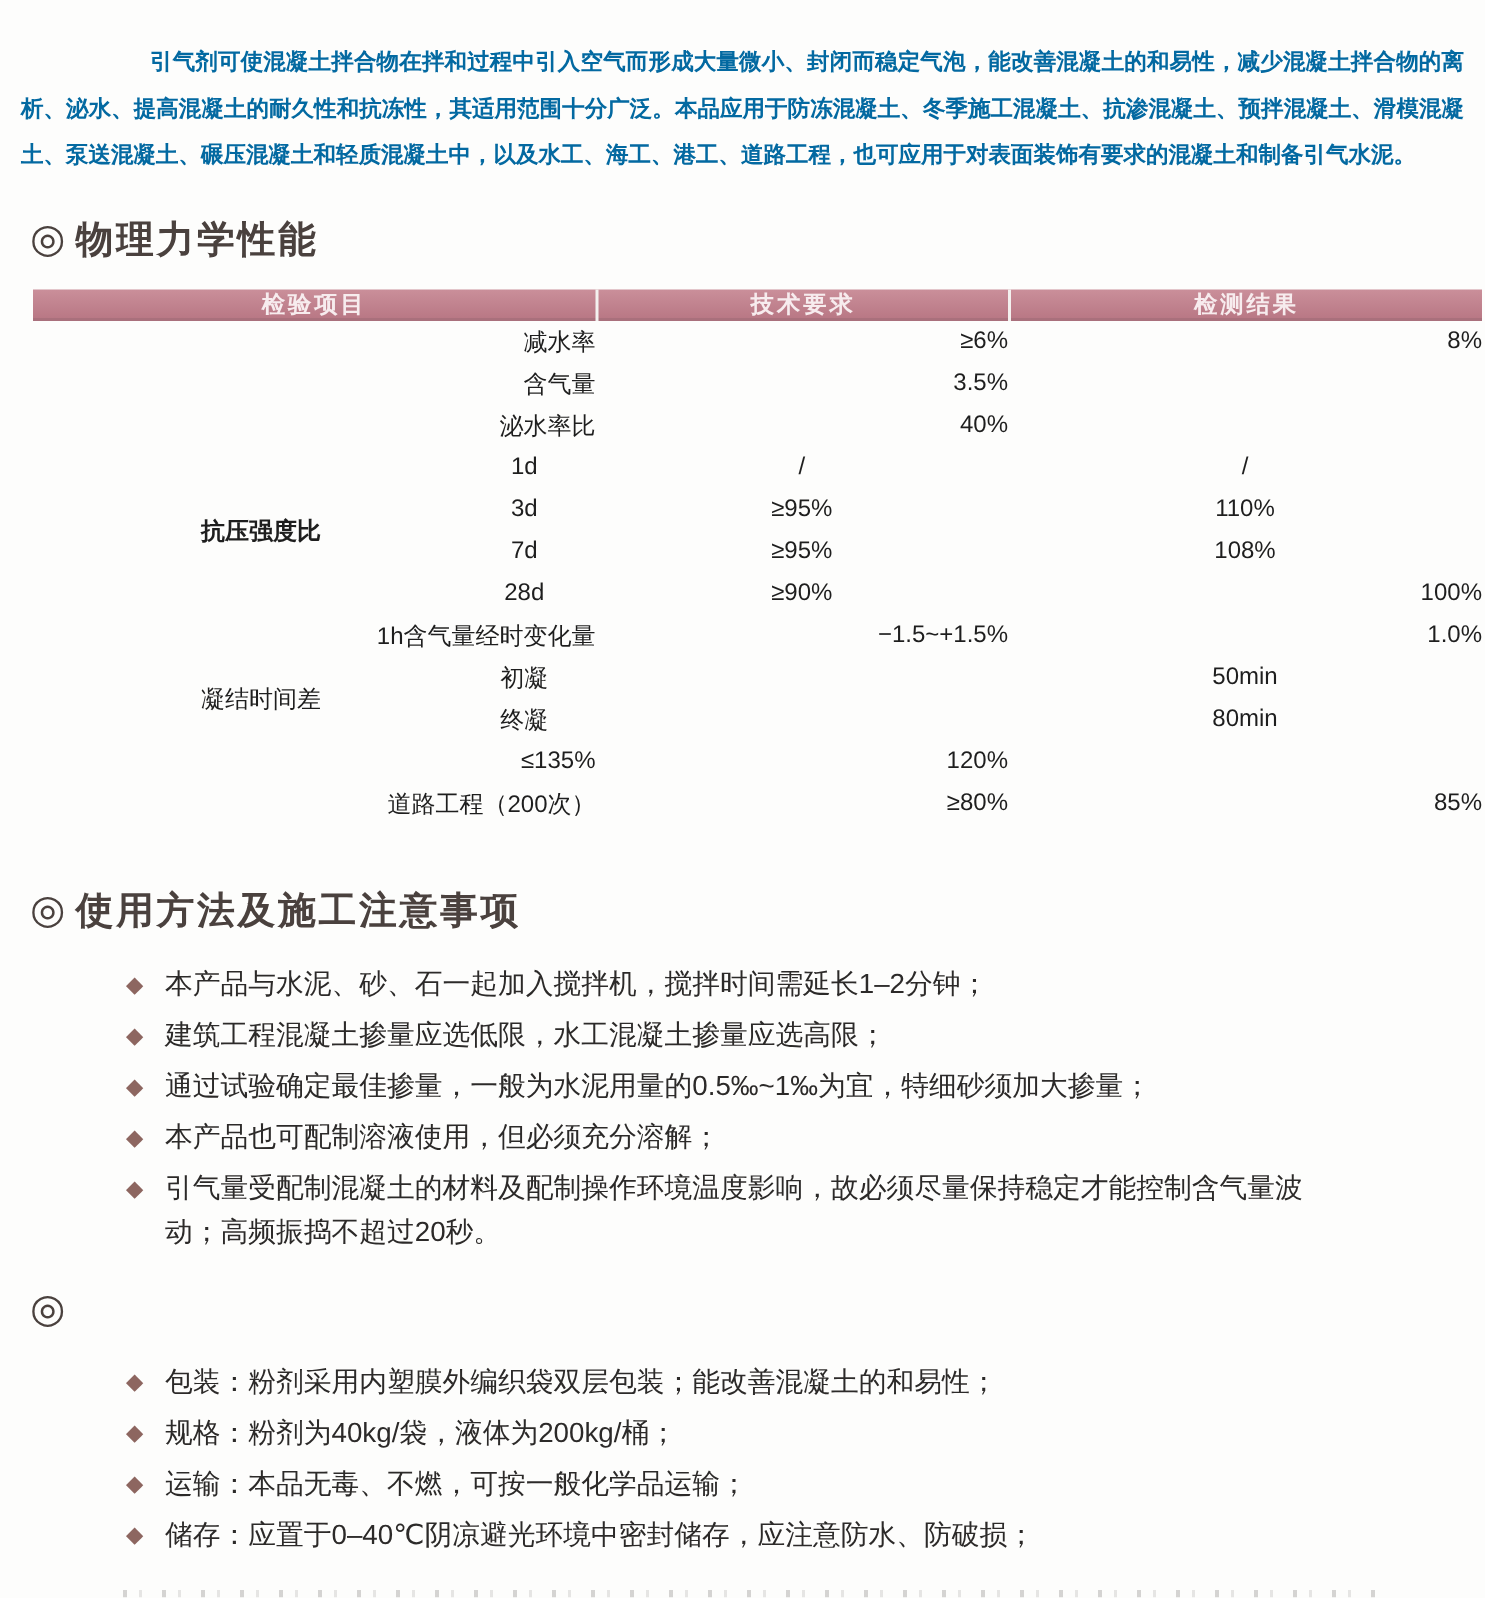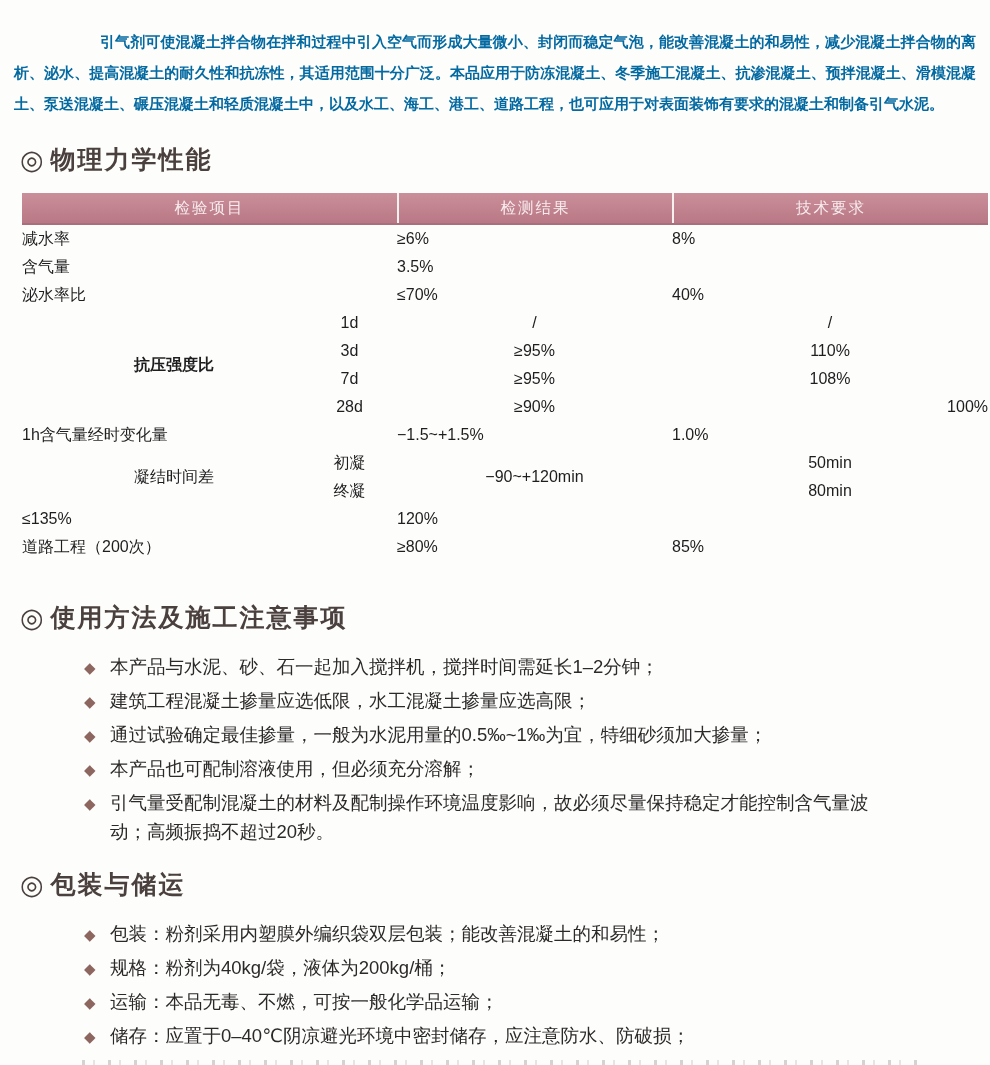--- a/index.html
+++ b/index.html
@@ -40,37 +40,38 @@
     margin-right:7px;
     letter-spacing:0;
     color:#4a413e;
   }
 
   
   .tbl { margin:17px 0 0 22px; width:966px; font-size:16px; color:#1e1e1e; }
   .thead {
     display:grid;
     grid-template-columns:375px 275px 316px;
-    height:32px;
+    height:21px;
     background:linear-gradient(#ca8f9a,#b97885);
     color:#f7ecee;
     border-bottom:2px solid #a9707c;
     text-align:left;
     font-size:15.5px;
     letter-spacing:2px;
+    font-weight:bold;
   }
   .hcell { display:flex; align-items:center; justify-content:center; height:100%; }
   .hcell + .hcell { border-left:2px solid #f4f1ef; }
 
   .trow {
     display:grid;
     grid-template-columns:375px 275px 316px;
     height:28px;
     align-items:center;
-    text-align:left;
+    text-align:right;
   }
   .tgroup {
     display:grid;
     grid-template-columns:280px 95px 275px 316px;
     grid-auto-rows:28px;
     align-items:center;
     text-align:center;
   }
   .tgroup .glabel { grid-column:1; padding-left:112px; text-align:left; }
   .tgroup .span-req { grid-column:3; }
@@ -116,38 +117,37 @@
 
   <h2 class="section">
     <span class="mark">◎</span>
     <span>物理力学性能</span>
   </h2>
 
   <div class="tbl">
 
     <div class="thead">
       <div class="hcell">检验项目</div>
+      <div class="hcell">技术要求</div>
       <div class="hcell">检测结果</div>
-      <div class="hcell">技术要求</div>
     </div>
 
     <div class="trow">
       <div>减水率</div>
       <div>≥6%</div>
       <div>8%</div>
     </div>
 
     <div class="trow">
       <div>含气量</div>
       <div>3.5%</div>
     </div>
 
     <div class="trow">
       <div>泌水率比</div>
-      <div>≤70%</div>
       <div>40%</div>
     </div>
 
     <div class="tgroup">
       <div class="glabel" style="grid-row:1/5;font-weight:bold;">抗压强度比</div>
       <div style="grid-row:1;grid-column:2;">1d</div>
       <div style="grid-row:1;grid-column:3;">/</div>
       <div style="grid-row:1;grid-column:4;">/</div>
       <div style="grid-row:2;grid-column:2;">3d</div>
       <div style="grid-row:2;grid-column:3;">≥95%</div>
@@ -162,21 +162,20 @@
 
     <div class="trow">
       <div>1h含气量经时变化量</div>
       <div>−1.5~+1.5%</div>
       <div>1.0%</div>
     </div>
 
     <div class="tgroup">
       <div class="glabel" style="grid-row:1/3;">凝结时间差</div>
       <div style="grid-row:1;grid-column:2;">初凝</div>
-      <div class="span-req" style="grid-row:1/3;">−90~+120min</div>
       <div style="grid-row:1;grid-column:4;">50min</div>
       <div style="grid-row:2;grid-column:2;">终凝</div>
       <div style="grid-row:2;grid-column:4;">80min</div>
     </div>
 
     <div class="trow">
       <div>≤135%</div>
       <div>120%</div>
     </div>
 
@@ -211,21 +210,20 @@
       <span>本产品也可配制溶液使用，但必须充分溶解；</span>
     </li>
     <li>
       <span class="diamond">◆</span>
       <span>引气量受配制混凝土的材料及配制操作环境温度影响，故必须尽量保持稳定才能控制含气量波动；高频振捣不超过20秒。</span>
     </li>
   </ul>
 
   <h2 class="section" style="margin-top:22px;">
     <span class="mark">◎</span>
-    <span>包装与储运</span>
   </h2>
 
   <ul class="bullets">
     <li>
       <span class="diamond">◆</span>
       <span>包装：粉剂采用内塑膜外编织袋双层包装；能改善混凝土的和易性；</span>
     </li>
     <li>
       <span class="diamond">◆</span>
       <span>规格：粉剂为40kg/袋，液体为200kg/桶；</span>

